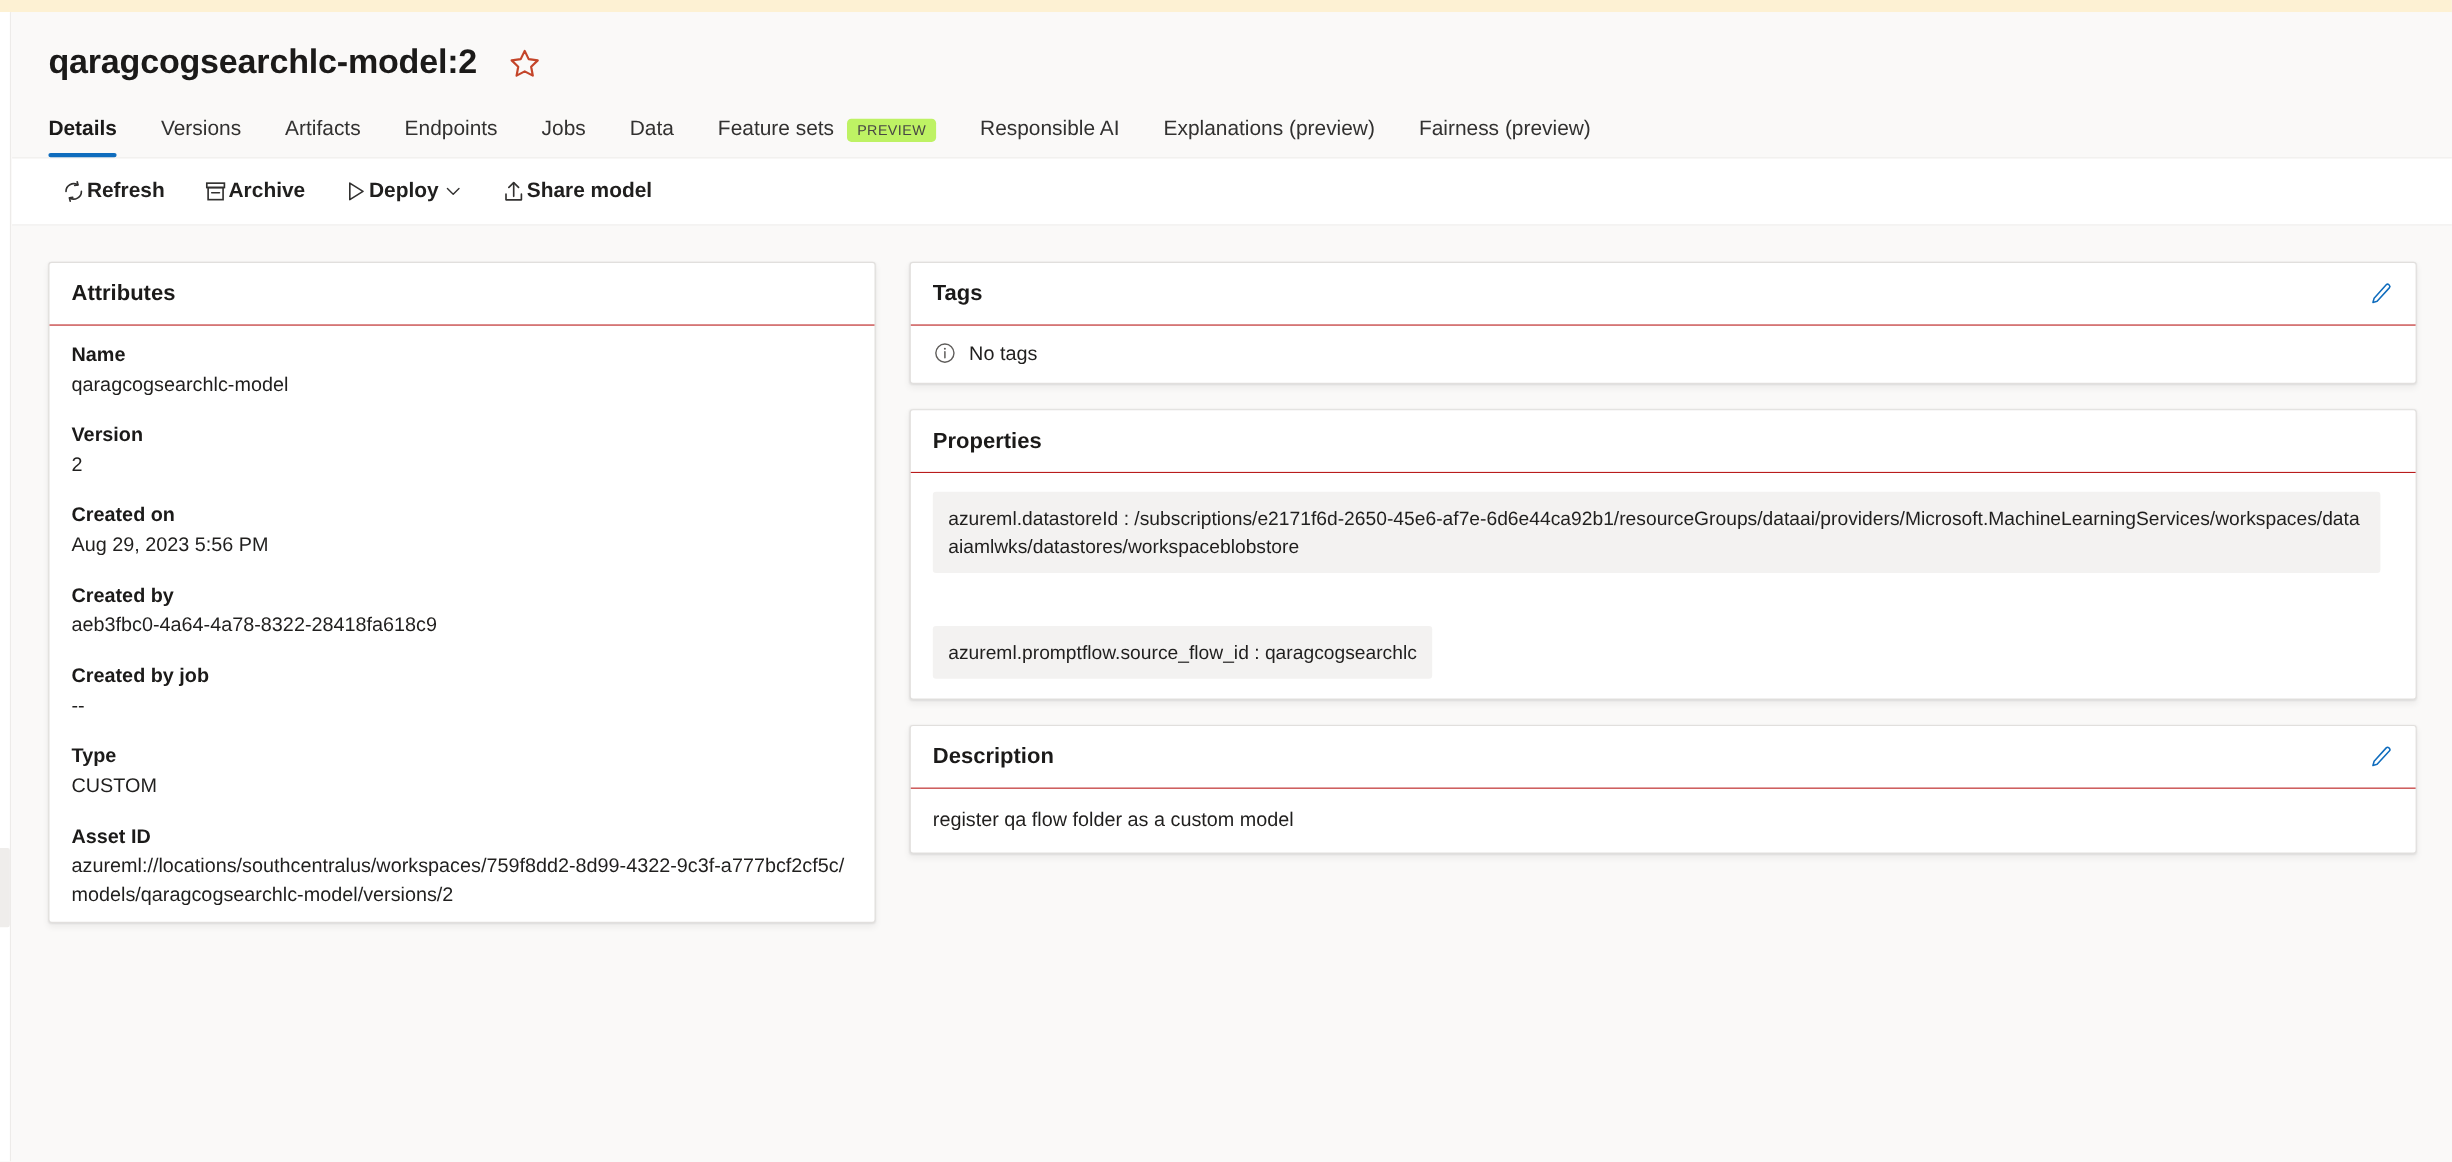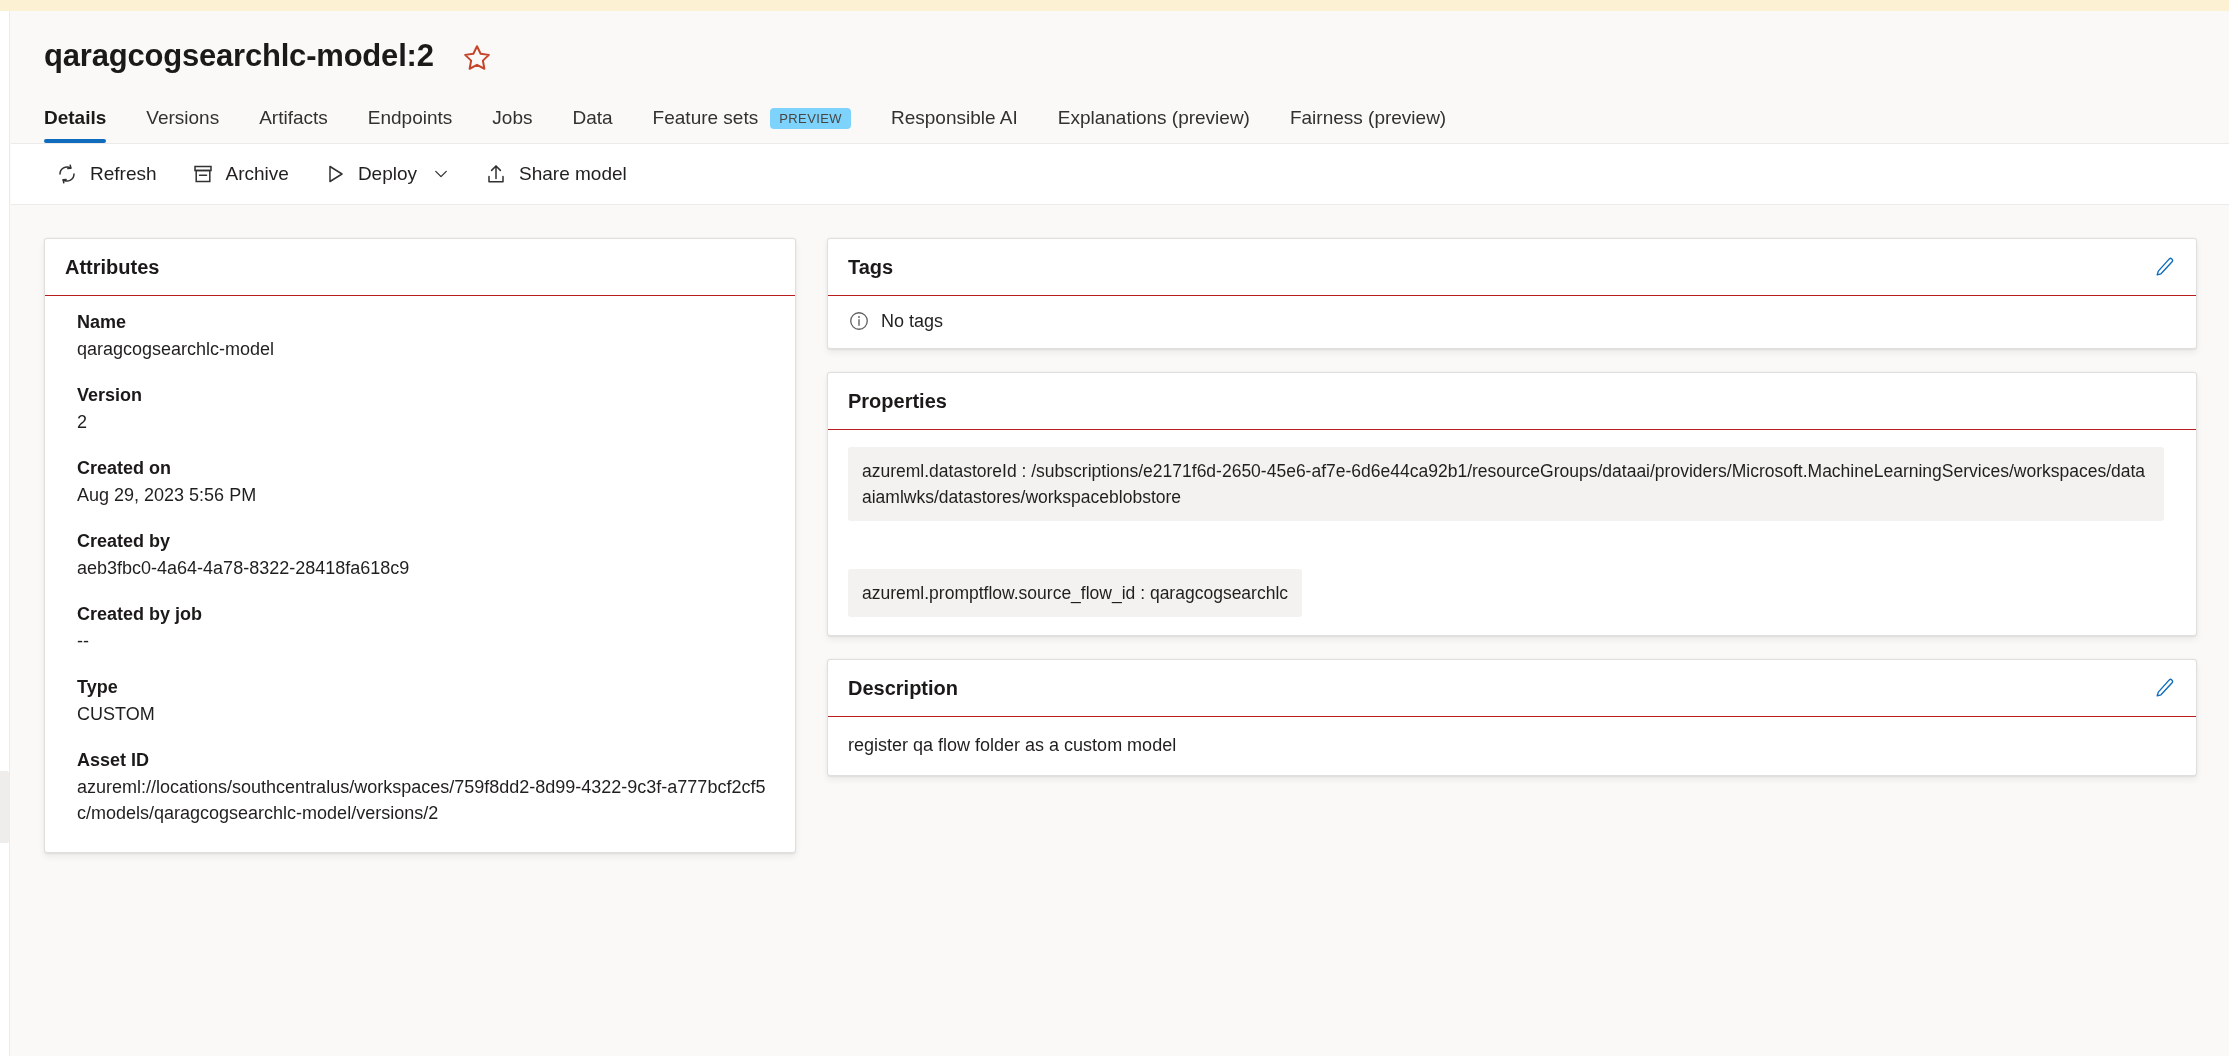--- a/index.html
+++ b/index.html
@@ -60,36 +60,36 @@
   }
   .tab:first-child { padding-left: 0; }
   .tab.active { font-weight: 700; color: #1b1a19; }
   .tab.active::after {
     content: ""; position: absolute; left: 0; right: 20px; bottom: 0;
     height: 4px; background: #0f6cbd; border-radius: 2px;
   }
   .tab.active:first-child::after { left: 0; right: 20px; }
   .preview-pill {
     font-size: 13px; letter-spacing: .4px; color: #484644;
-    background: #7dd3fc; border-radius: 4px; padding: 4px 9px 3px 9px;
+    background: #bef264; border-radius: 4px; padding: 4px 9px 3px 9px;
     line-height: 14px;
   }
 
   
   .commandbar {
     background: #ffffff;
     border-top: 1px solid #edebe9;
     border-bottom: 1px solid #edebe9;
     height: 62px; display: flex; align-items: center;
     padding-left: 30px; gap: 6px;
   }
   .cmd {
-    display: flex; align-items: center; gap: 11px;
+    display: flex; align-items: center; 
     height: 44px; padding: 0 14px; cursor: pointer;
-    font-size: 19px; color: #201f1e; font-weight: 400; border-radius: 3px;
+    font-size: 19px; color: #201f1e; font-weight: 700; border-radius: 3px;
     white-space: nowrap;
   }
   .cmd svg { display: block; }
   .chev { margin-left: 4px; }
 
   
   .content {
     display: flex; gap: 31px; padding: 33px 32px 0 33px;
     align-items: flex-start;
   }
@@ -104,21 +104,21 @@
   }
   .card-header {
     display: flex; align-items: center; justify-content: space-between;
     padding: 16px 20px 16px 20px;
     border-bottom: 1px solid #b91c1c;
     min-height: 53px;
   }
   .card-title { font-size: 20px; font-weight: 700; color: #1b1a19; line-height: 24px; }
   .edit-btn { cursor: pointer; width: 24px; height: 24px; display: block; }
 
-  .card-body { padding: 14px 20px 22px 20px; margin-left: 12px; }
+  .card-body { padding: 14px 20px 8px 20px; }
 
   
   .attr { margin-bottom: 21px; }
   .attr:last-child { margin-bottom: 4px; }
   .attr-label {
     font-size: 18px; font-weight: 700; color: #1b1a19;
     line-height: 24px; margin-bottom: 2px;
   }
   .attr-value {
     font-size: 18px; color: #201f1e; line-height: 26px;

